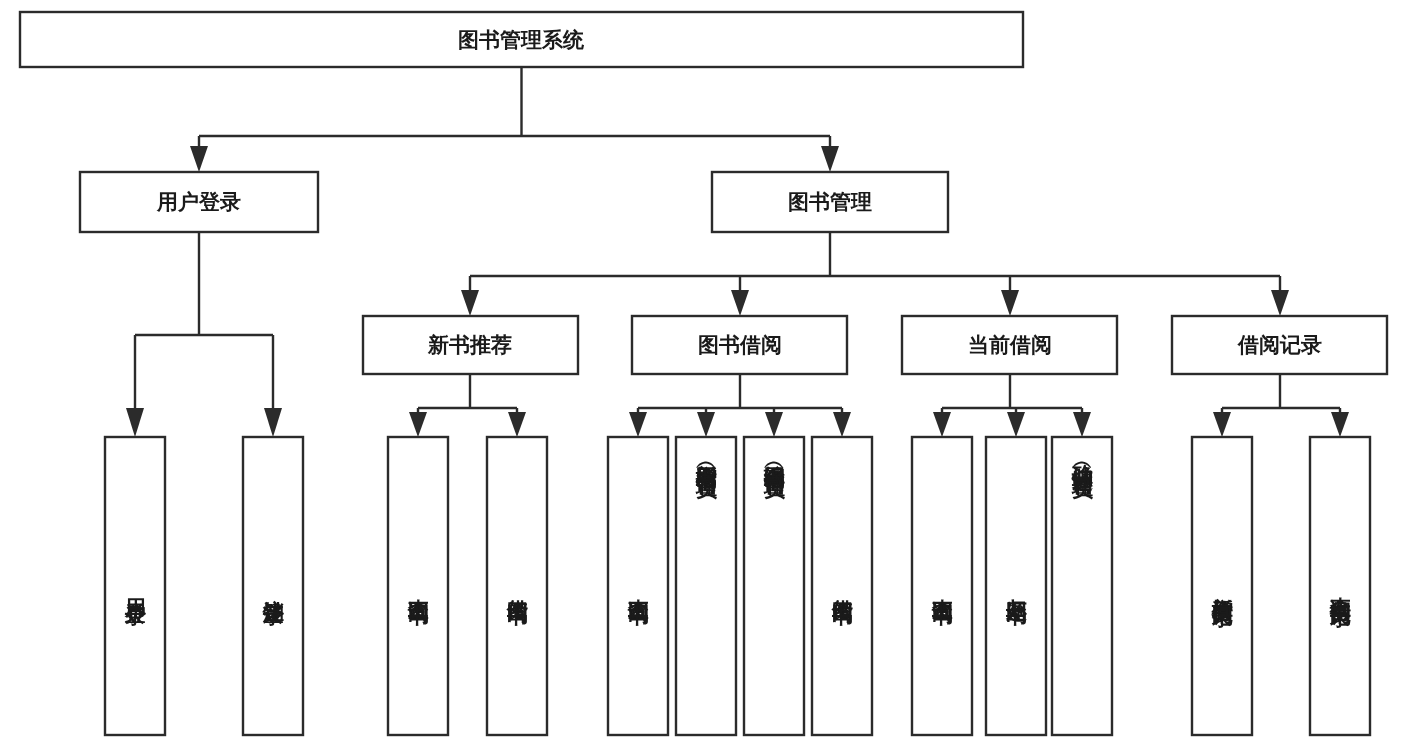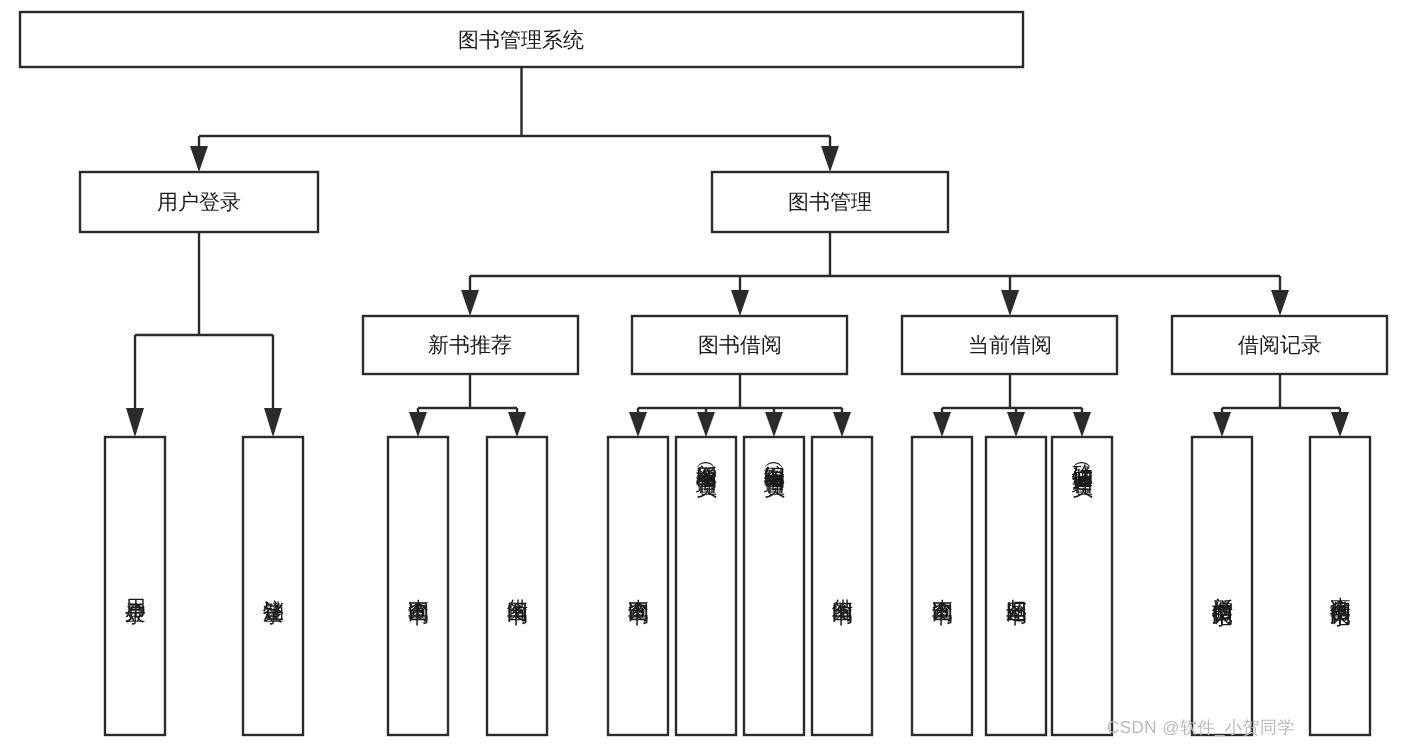--- a/index.html
+++ b/index.html
@@ -13,20 +13,21 @@
     font-family: "Liberation Sans", "DejaVu Sans", sans-serif;
     overflow: hidden;
     position: relative;
   }
   #diagram-root {
     position: absolute;
     left: 0;
     top: 0;
     width: 1307px;
     height: 747px;
+    font-weight: bold;
   }
   svg.flow {
     display: block;
     width: 1405px;
     height: 747px;
   }
   .node-rect {
     fill: #ffffff;
     stroke: #2b2b2b;
     stroke-width: 2.4;
@@ -206,14 +207,13 @@
   <div class="leaf-label-box" style="left:1052px; top:437px; width:60px; height:298px; align-items:flex-start;">
     <span class="leaf-label-text" style="padding-top:10px;">确认归还（管理员）</span>
   </div>
   <div class="leaf-label-box" style="left:1192px; top:437px; width:60px; height:298px;">
     <span class="leaf-label-text">新增借阅记录</span>
   </div>
   <div class="leaf-label-box" style="left:1310px; top:437px; width:60px; height:298px;">
     <span class="leaf-label-text">查询借阅记录</span>
   </div>
 
-  <div class="watermark">CSDN @软件_小贺同学</div>
 </div>
 
 </body></html>

